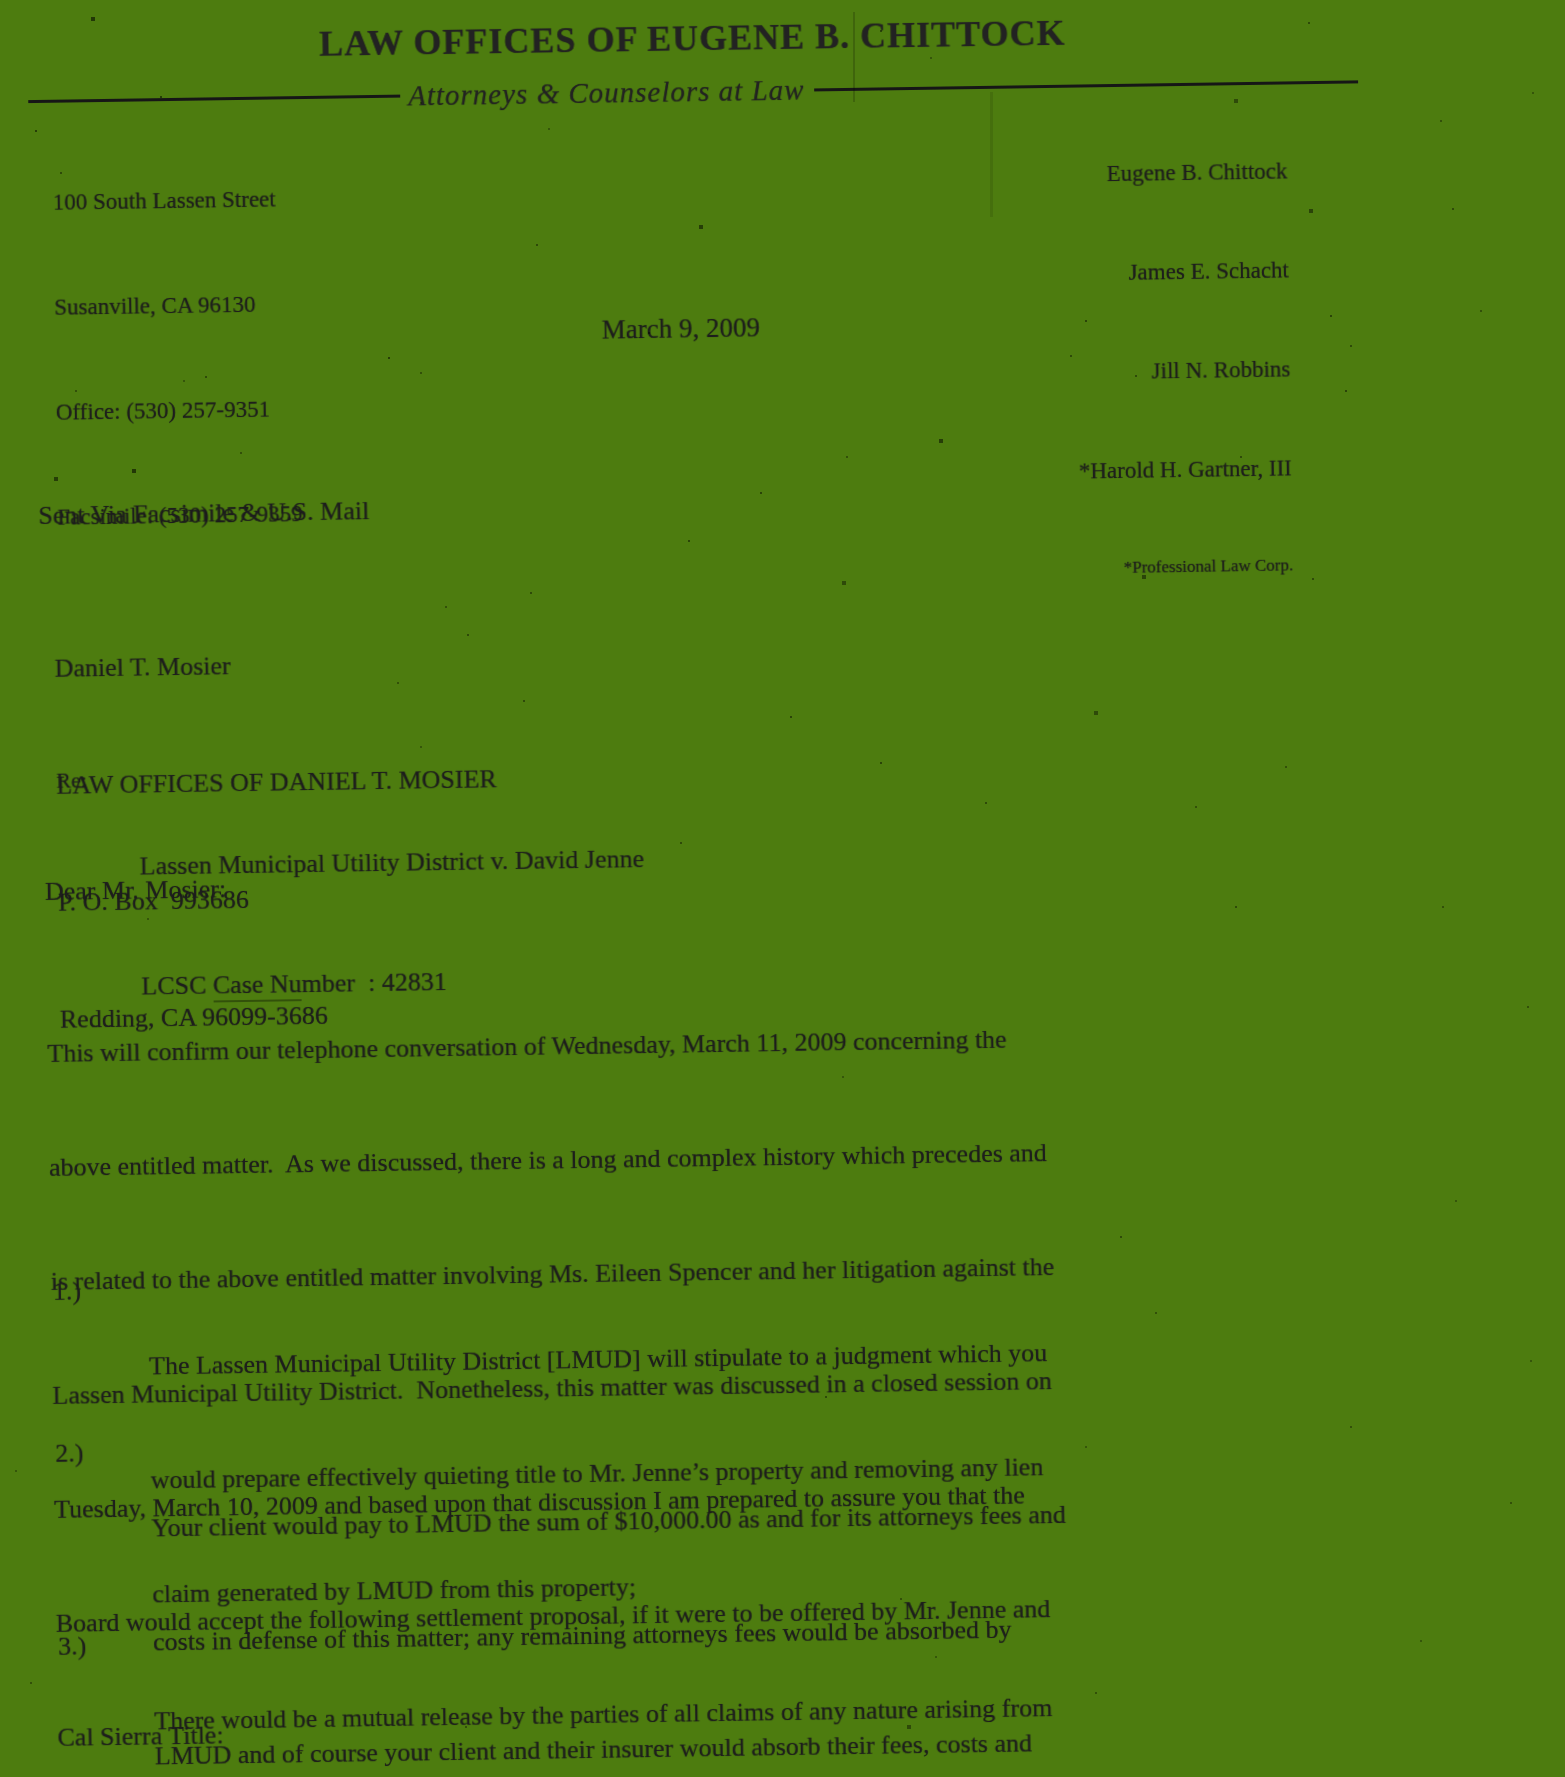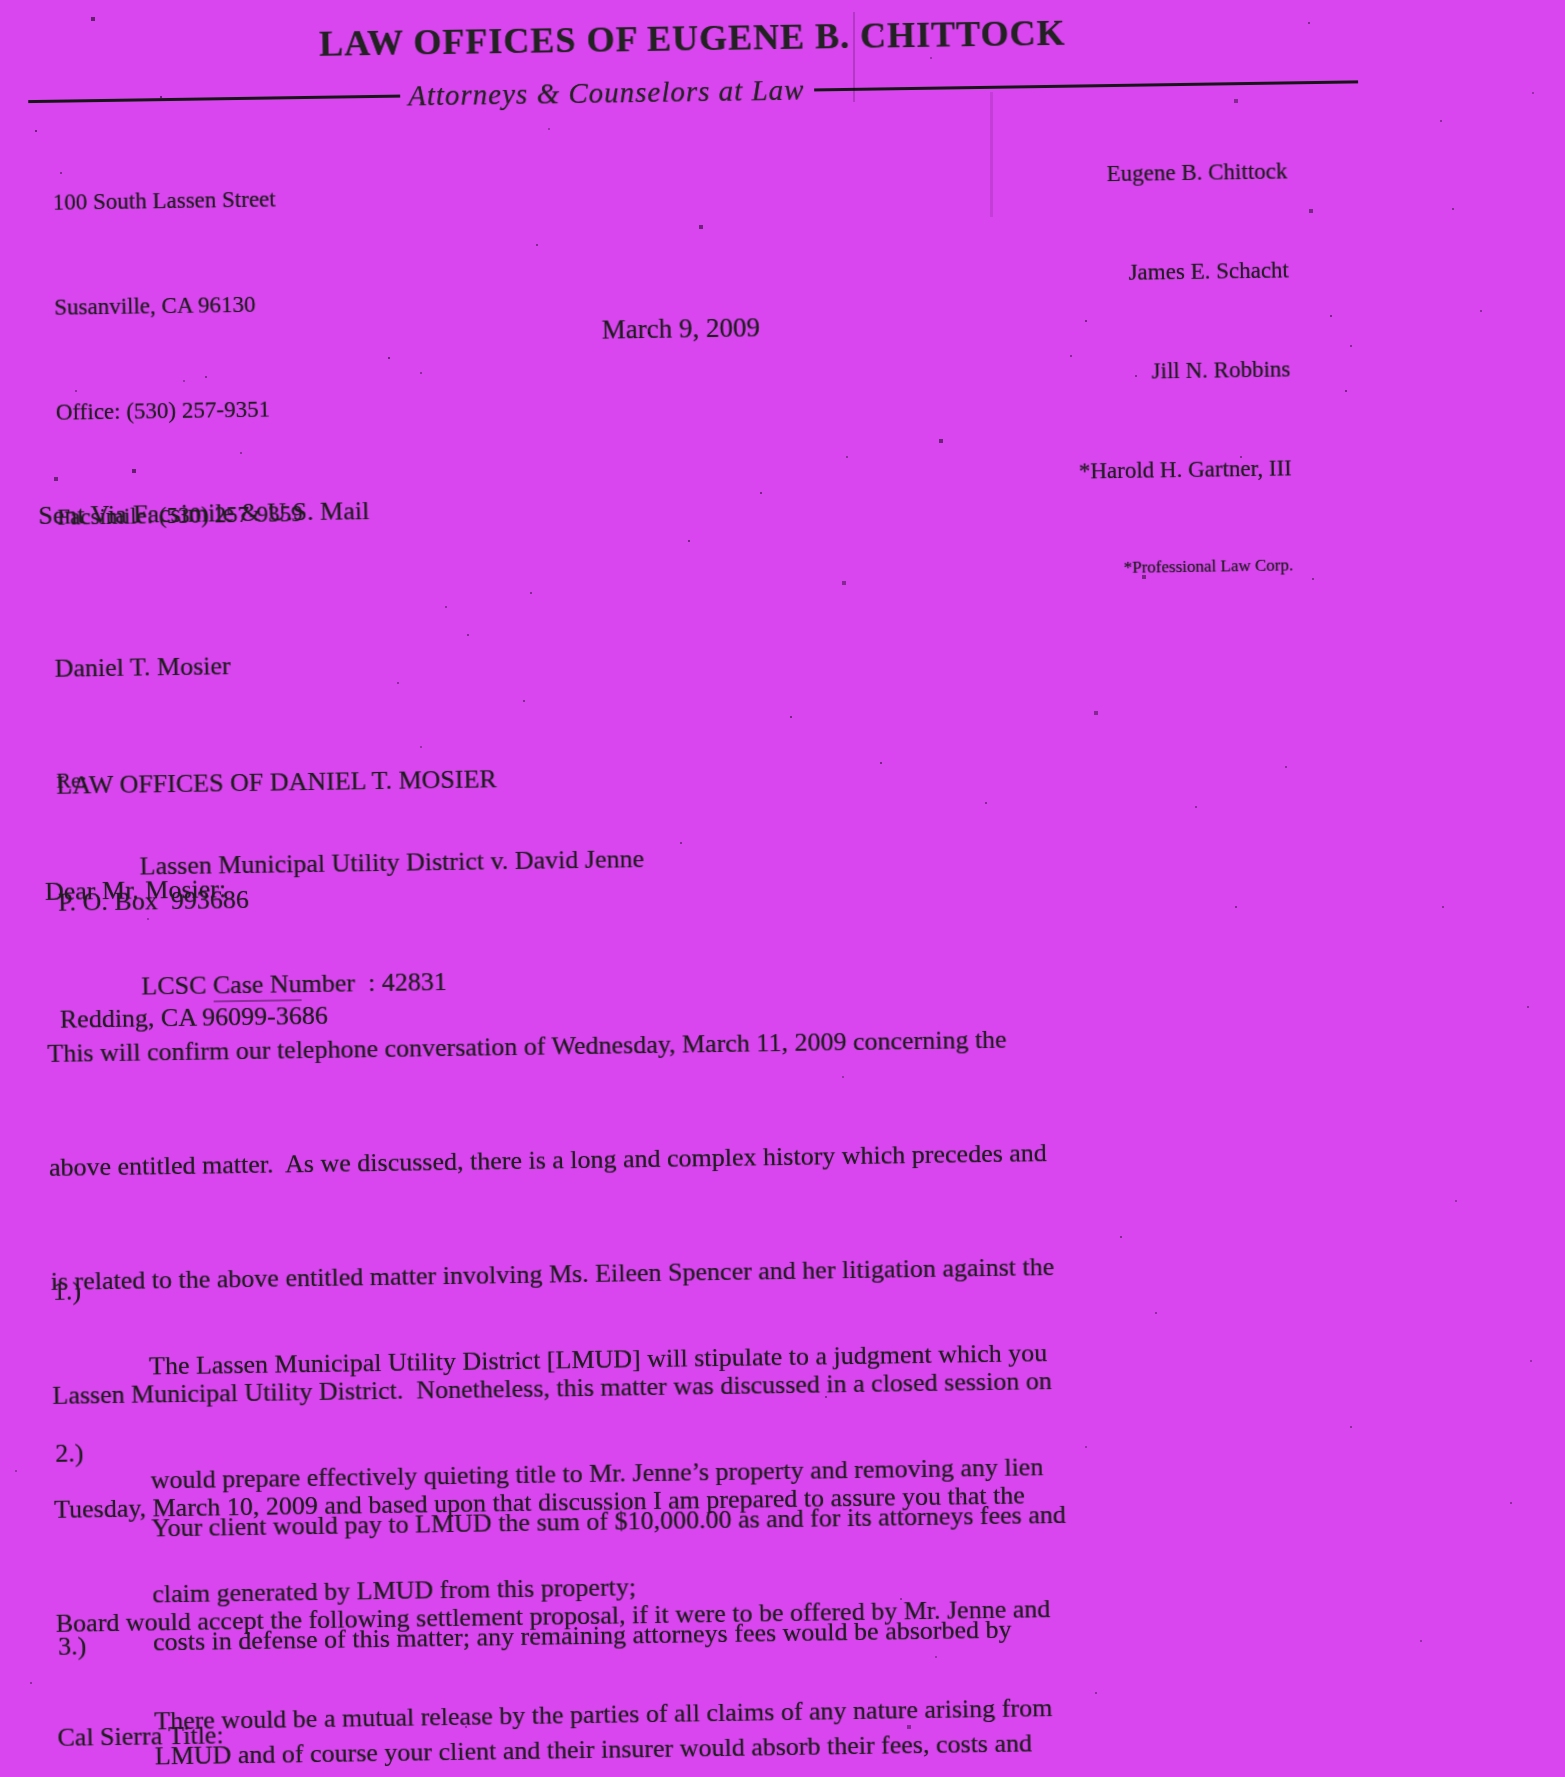--- a/index.html
+++ b/index.html
@@ -1,19 +1,19 @@
 <!DOCTYPE html>
 <html><head>
 <meta charset="utf-8">
 <style>
   html,body{margin:0;padding:0;background:#ffffff;}
   .page{
     position:relative;
     width:1565px;height:1777px;
-    background:#d946ef;
+    background:#4d7c0f;
     overflow:hidden;
     font-family:"Liberation Serif","DejaVu Serif",serif;
     color:#1d1d1d;
   }
   .rot{
     position:absolute;left:0;top:0;right:0;bottom:0;
     transform:rotate(-0.85deg);
     transform-origin:50% 50%;
     filter:blur(0.25px);
   }

